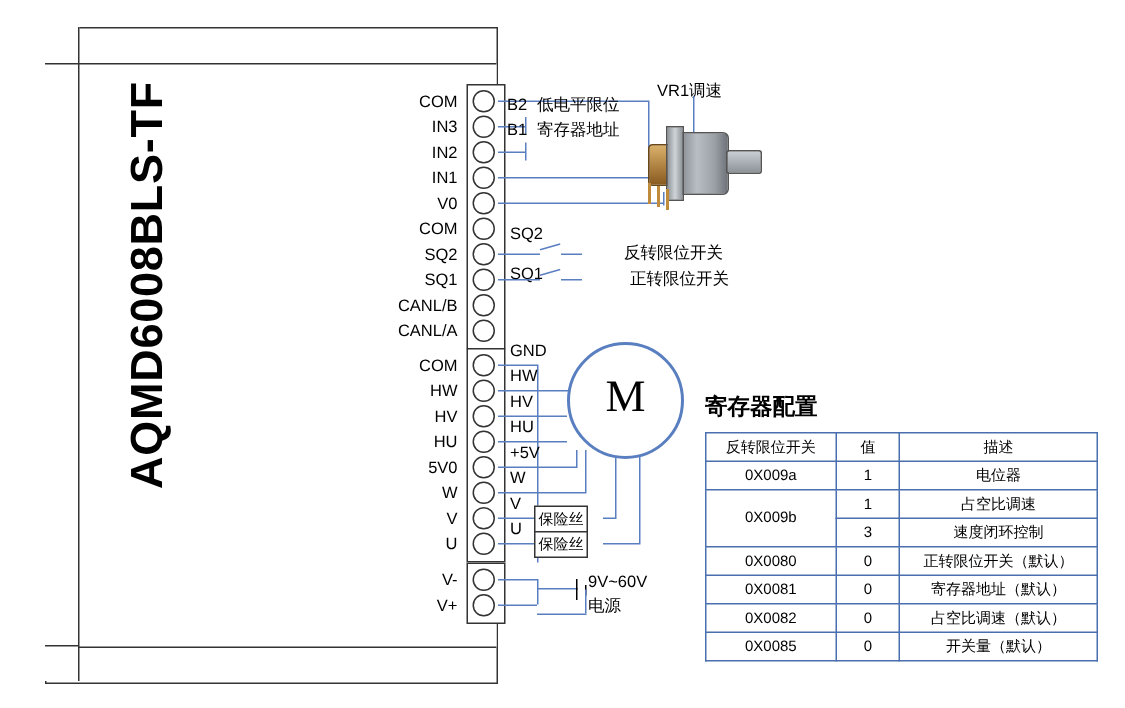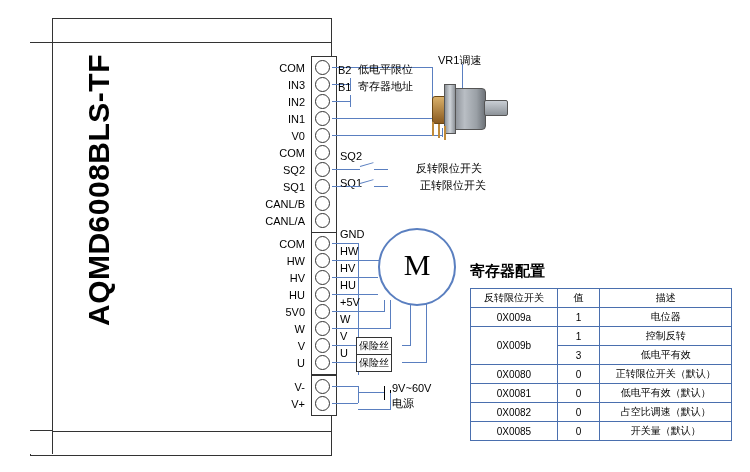--- a/index.html
+++ b/index.html
@@ -282,35 +282,35 @@
     </thead>
     <tbody>
       <tr>
         <td>0X009a</td>
         <td>1</td>
         <td>电位器</td>
       </tr>
       <tr>
         <td rowspan="2">0X009b</td>
         <td>1</td>
-        <td>控制反转</td>
+        <td>占空比调速</td>
       </tr>
       <tr>
         <td>3</td>
-        <td>低电平有效</td>
+        <td>速度闭环控制</td>
       </tr>
       <tr>
         <td>0X0080</td>
         <td>0</td>
         <td>正转限位开关（默认）</td>
       </tr>
       <tr>
         <td>0X0081</td>
         <td>0</td>
-        <td>低电平有效（默认）</td>
+        <td>寄存器地址（默认）</td>
       </tr>
       <tr>
         <td>0X0082</td>
         <td>0</td>
         <td>占空比调速（默认）</td>
       </tr>
       <tr>
         <td>0X0085</td>
         <td>0</td>
         <td>开关量（默认）</td>

